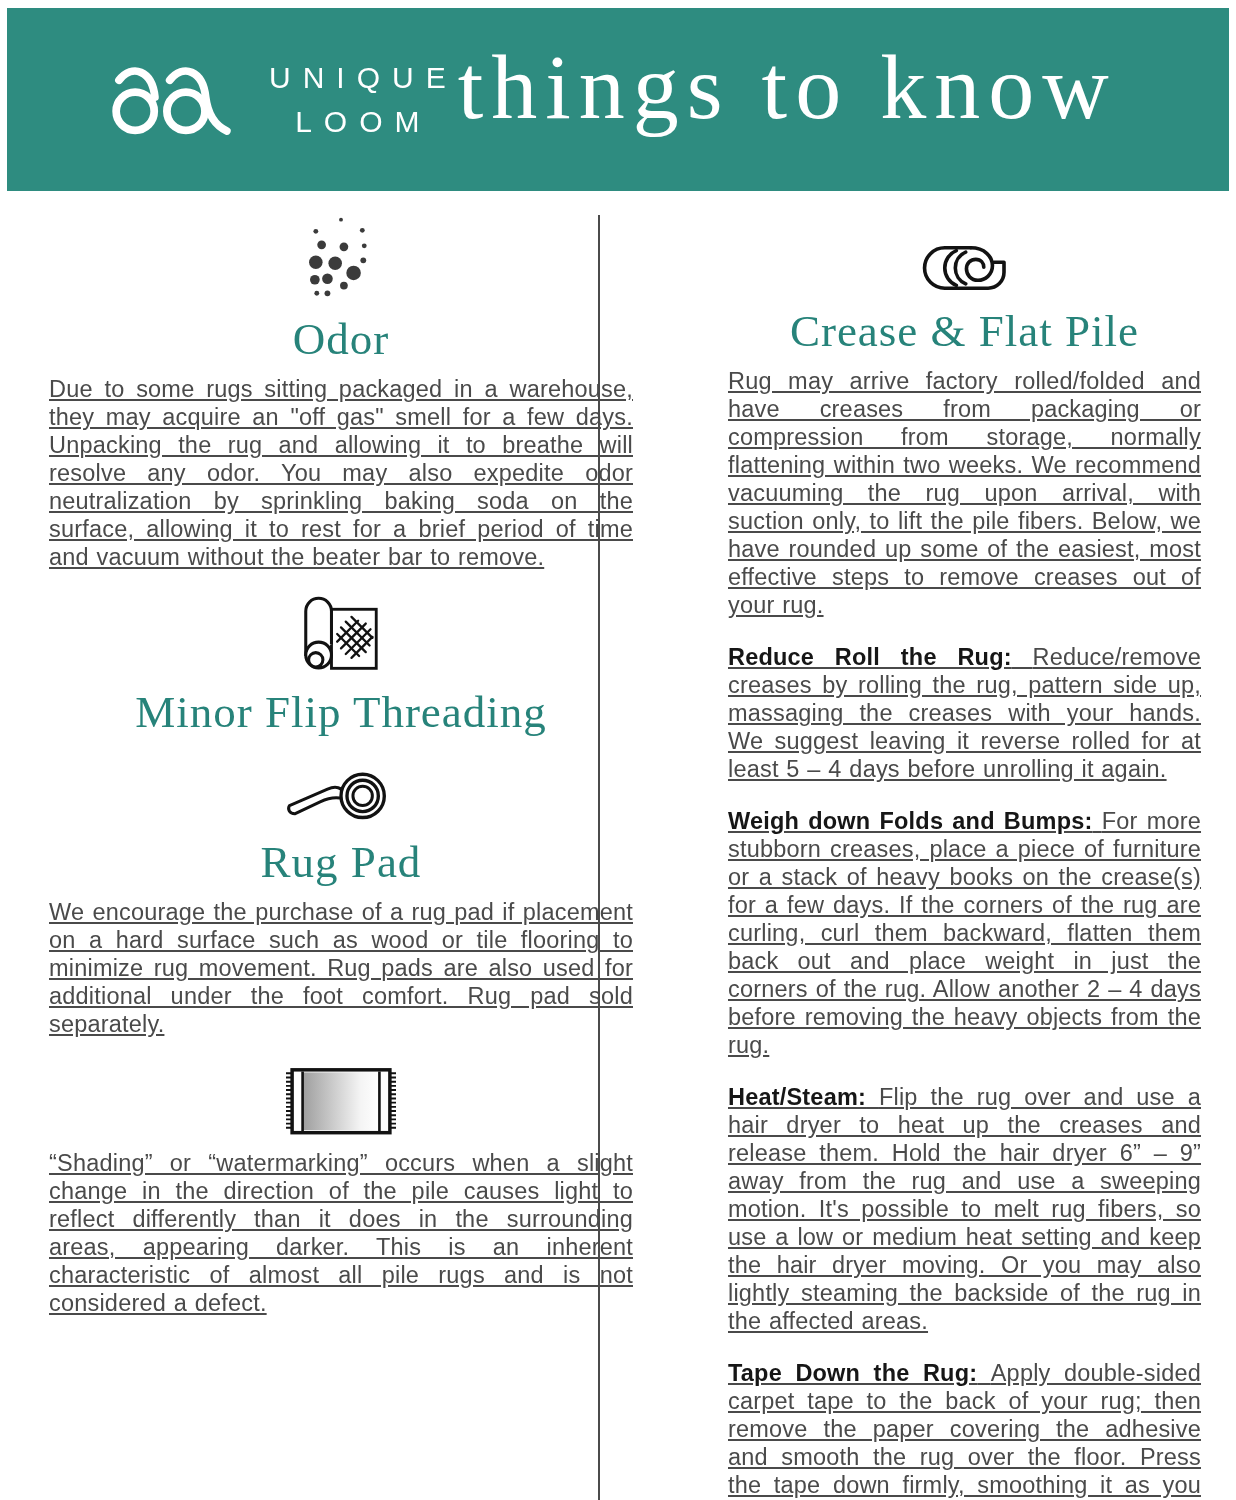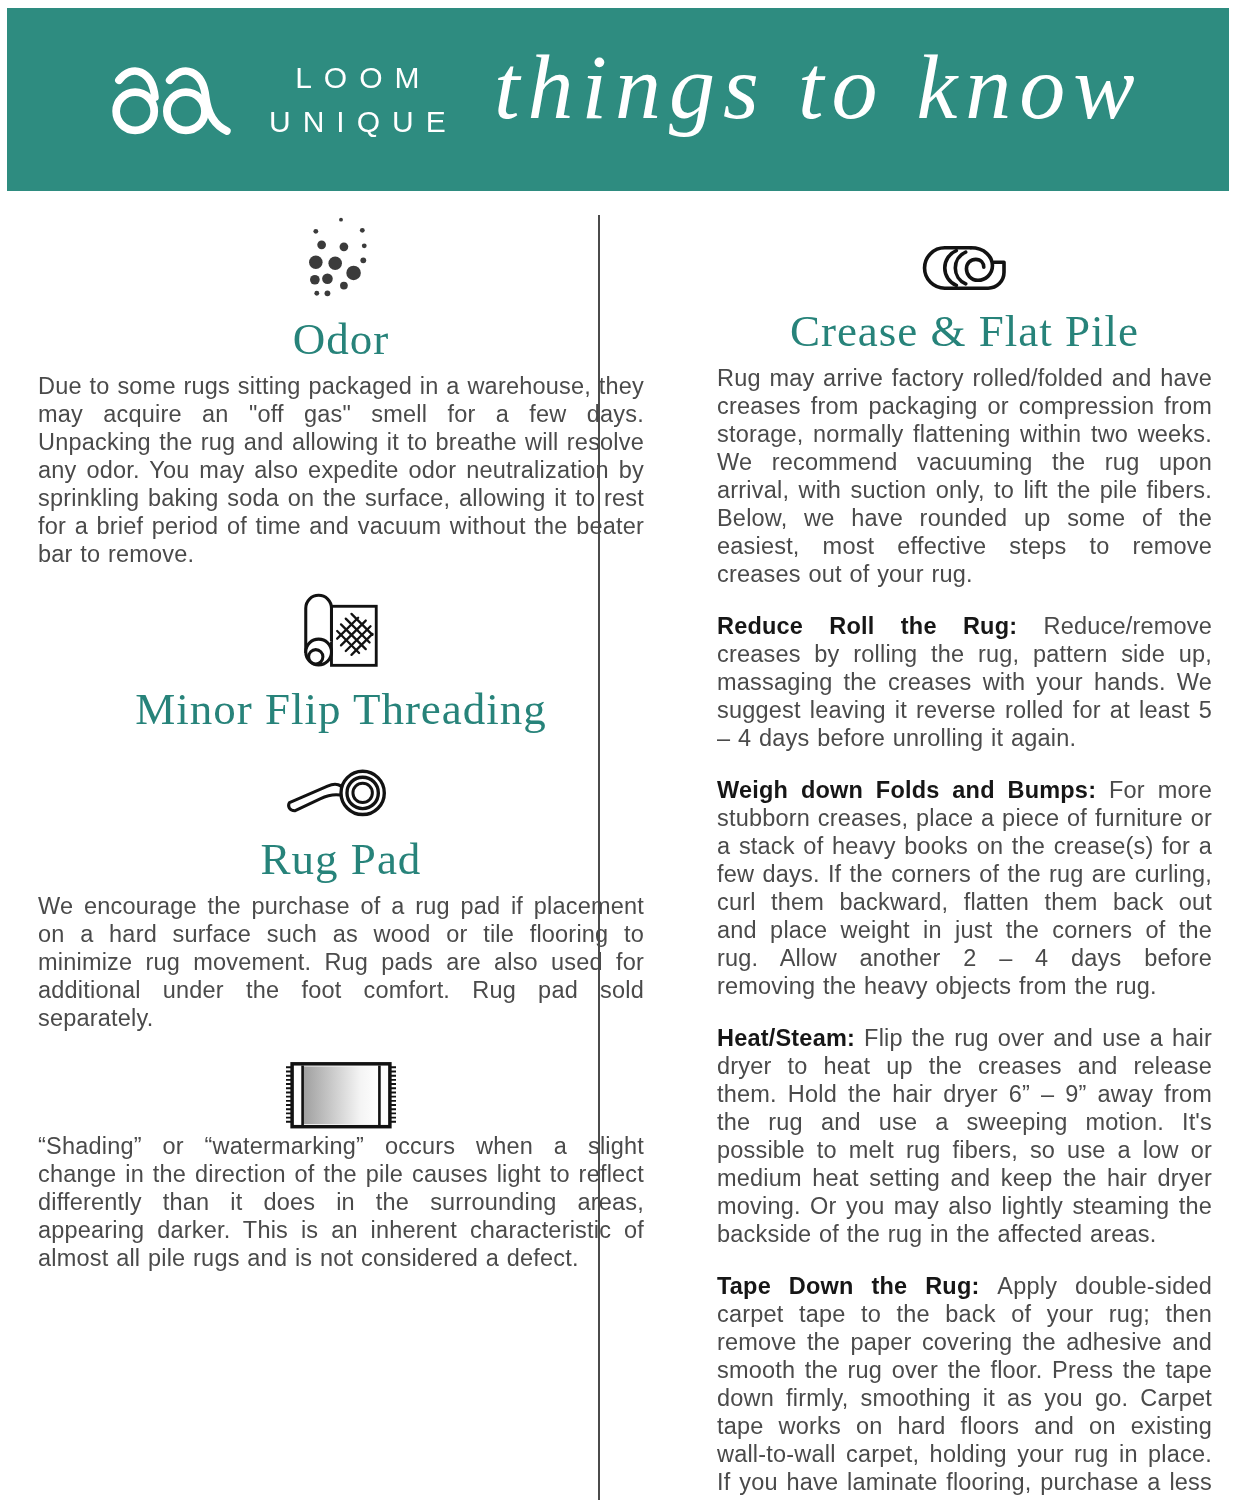--- a/index.html
+++ b/index.html
@@ -5,39 +5,39 @@
 <style>
   html,body{margin:0;padding:0;background:#fff;}
   .page{position:relative;width:1236px;height:1500px;background:#ffffff;overflow:hidden;
         font-family:"Liberation Sans","DejaVu Sans",sans-serif;}
   
   header{position:absolute;top:8px;left:7px;right:7px;height:183px;background:#2e8c80;
          display:flex;align-items:center;}
   .logo-wrap{margin-left:100px;flex:0 0 auto;display:flex;align-items:center;}
   .brand{margin-left:14px;color:#ffffff;font-size:30px;line-height:44px;
          letter-spacing:12px;text-align:center;font-weight:400;}
-  h1{flex:1;text-align:center;margin:0 50px 26px 0;color:#ffffff;
+  h1{flex:1;text-align:left;margin:0 50px 26px 0;color:#ffffff;
      font-family:"Liberation Serif","DejaVu Serif",serif;font-weight:400;
-     font-size:92px;letter-spacing:8px;font-style:italic;}
+     font-size:92px;letter-spacing:8px;}
   
   main{position:absolute;top:196px;left:0;right:0;display:flex;}
   .divider{position:absolute;left:598px;top:215px;bottom:0;width:2px;background:#4b4b4b;}
   .col{box-sizing:border-box;}
   .col.left{width:680px;padding:0 36px 0 38px;}
   .col.right{flex:1;padding:0 24px 0 37px;}
   .icon{display:flex;justify-content:center;align-items:flex-end;}
   .icon-odor{margin-top:14px;height:92px;}
   .icon-threading{margin-top:24px;height:80px;}
   .icon-pad{margin-top:30px;height:58px;}
   .icon-shading{margin-top:28px;height:72px;}
   .icon-crease{margin-top:46px;height:52px;}
   h2{font-family:"Liberation Serif","DejaVu Serif",serif;font-weight:400;color:#27837a;
      font-size:45px;line-height:50px;text-align:center;letter-spacing:1px;margin:12px 0 8px;}
-  p{margin:0;font-size:23.5px;line-height:28px;color:#4a4a4a;text-align:justify;
-    letter-spacing:0.2px;word-spacing:1px;}
+  p{margin:11px;font-size:23.5px;line-height:28px;color:#4a4a4a;text-align:justify;
+    letter-spacing:0.2px;word-spacing:1px;text-decoration:underline;}
   .tip{margin-top:24px;}
   .tip b{color:#161616;font-weight:700;}
   .tip b::after{content:" ";}
   svg{display:block;}
 </style>
 </head>
 <body>
 
 <div class="page">
 
@@ -46,22 +46,22 @@
       <svg width="148" height="88" viewBox="0 0 210 112">
         <g fill="none" stroke="#ffffff" stroke-width="11" stroke-linecap="round">
           <circle cx="40" cy="72" r="27"></circle>
           <circle cx="112" cy="72" r="27"></circle>
           <path d="M 17 28 C 36 4 64 14 68 52"></path>
           <path d="M 89 28 C 108 4 136 14 140 52 C 143 76 153 92 170 100"></path>
         </g>
       </svg>
     </div>
     <div class="brand">
+      <div>UNIQUE</div>
       <div>LOOM</div>
-      <div>UNIQUE</div>
     </div>
     <h1>things to know</h1>
   </header>
 
   <div class="divider"></div>
 
   <main>
 
     <section class="col left">
 

